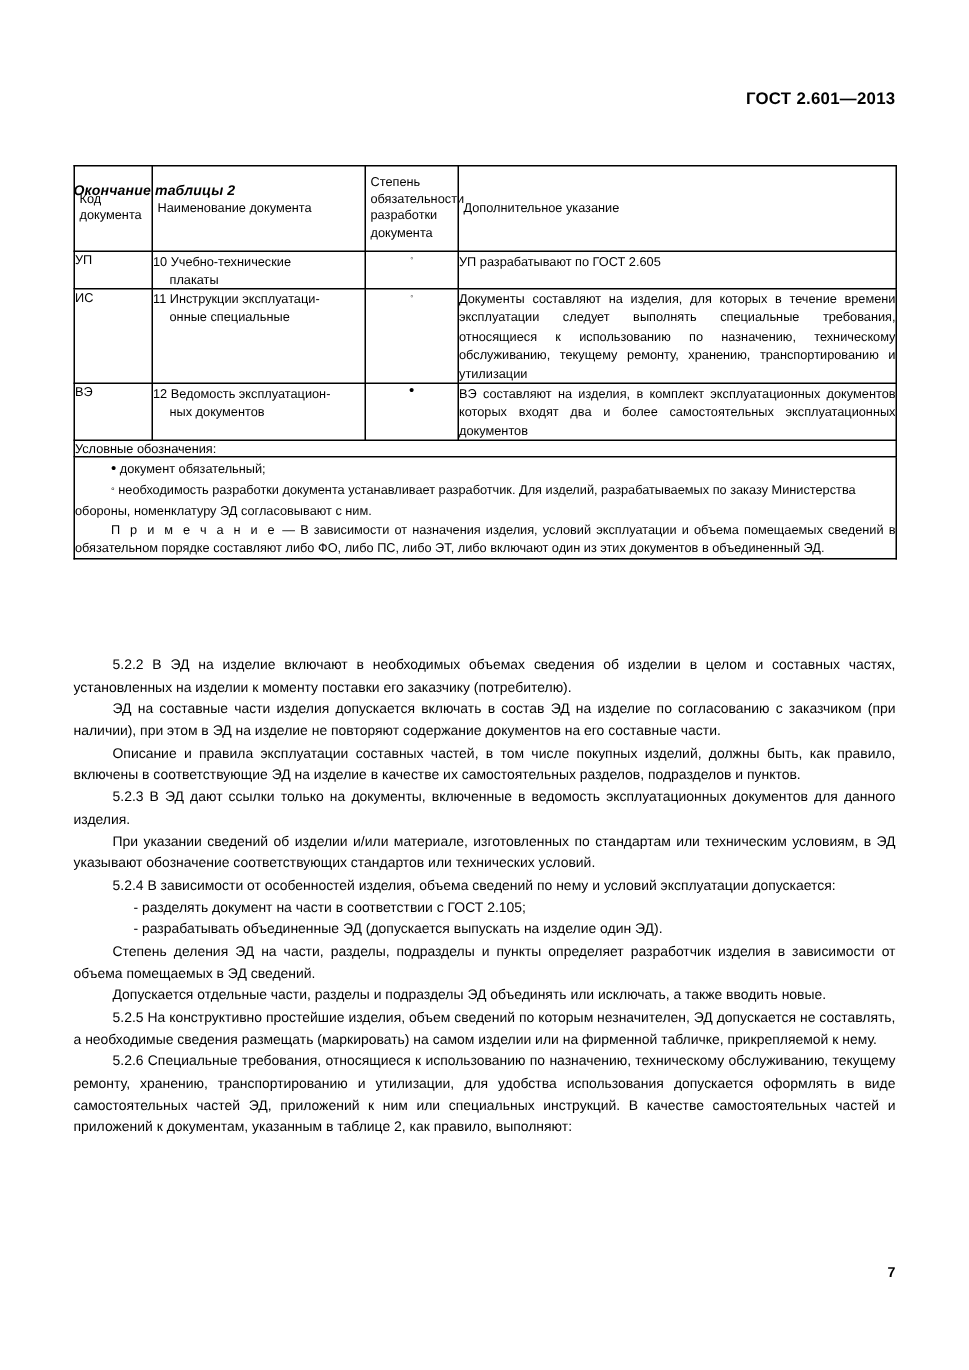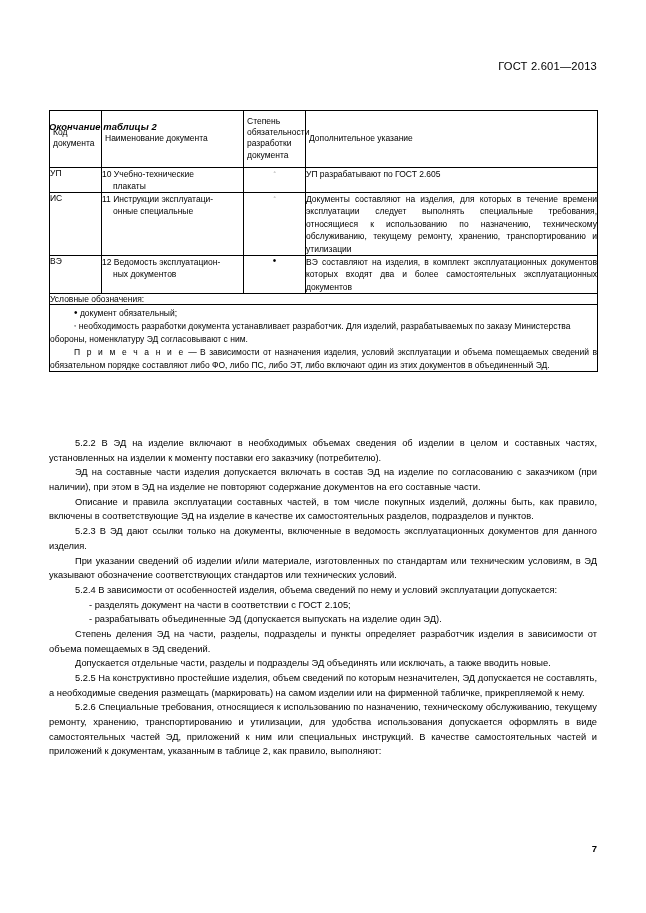--- a/index.html
+++ b/index.html
@@ -23,21 +23,21 @@
     height: 913px;
     overflow: hidden;
   }
 
   
   .doc-header {
     position: absolute;
     top: 60px;
     right: 49px;
     font-size: 11.2px;
-    font-weight: normal;
+    font-weight: bold;
     letter-spacing: 0.2px;
     white-space: nowrap;
   }
 
   
   .table-caption {
     position: absolute;
     left: 49px;
     top: 93px;
     font-size: 9.4px;

